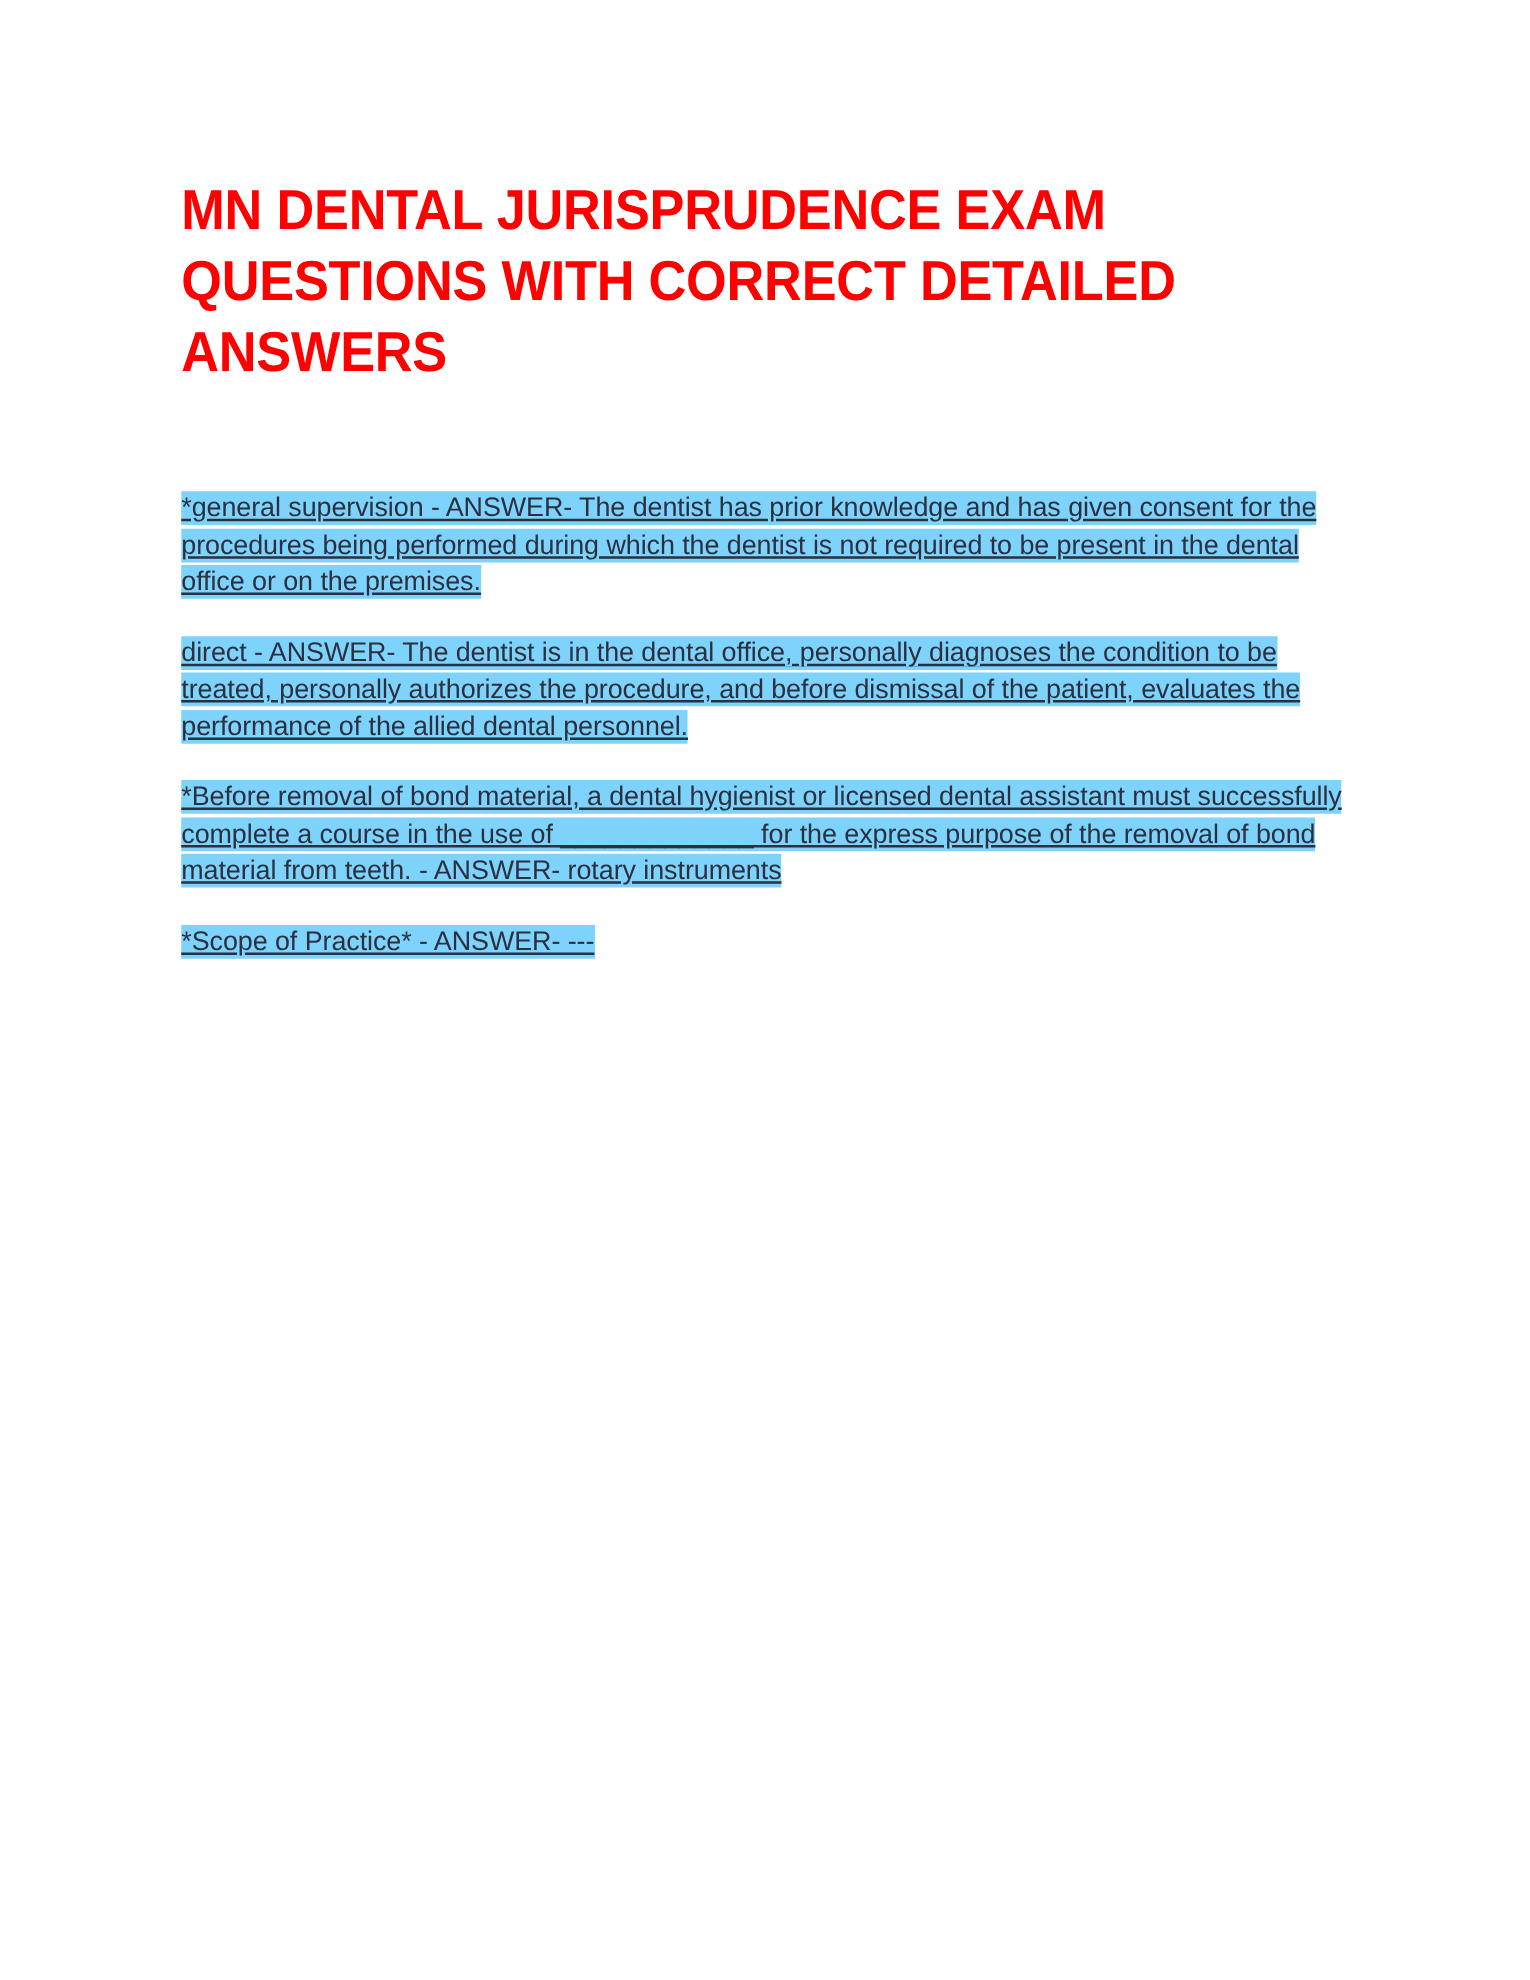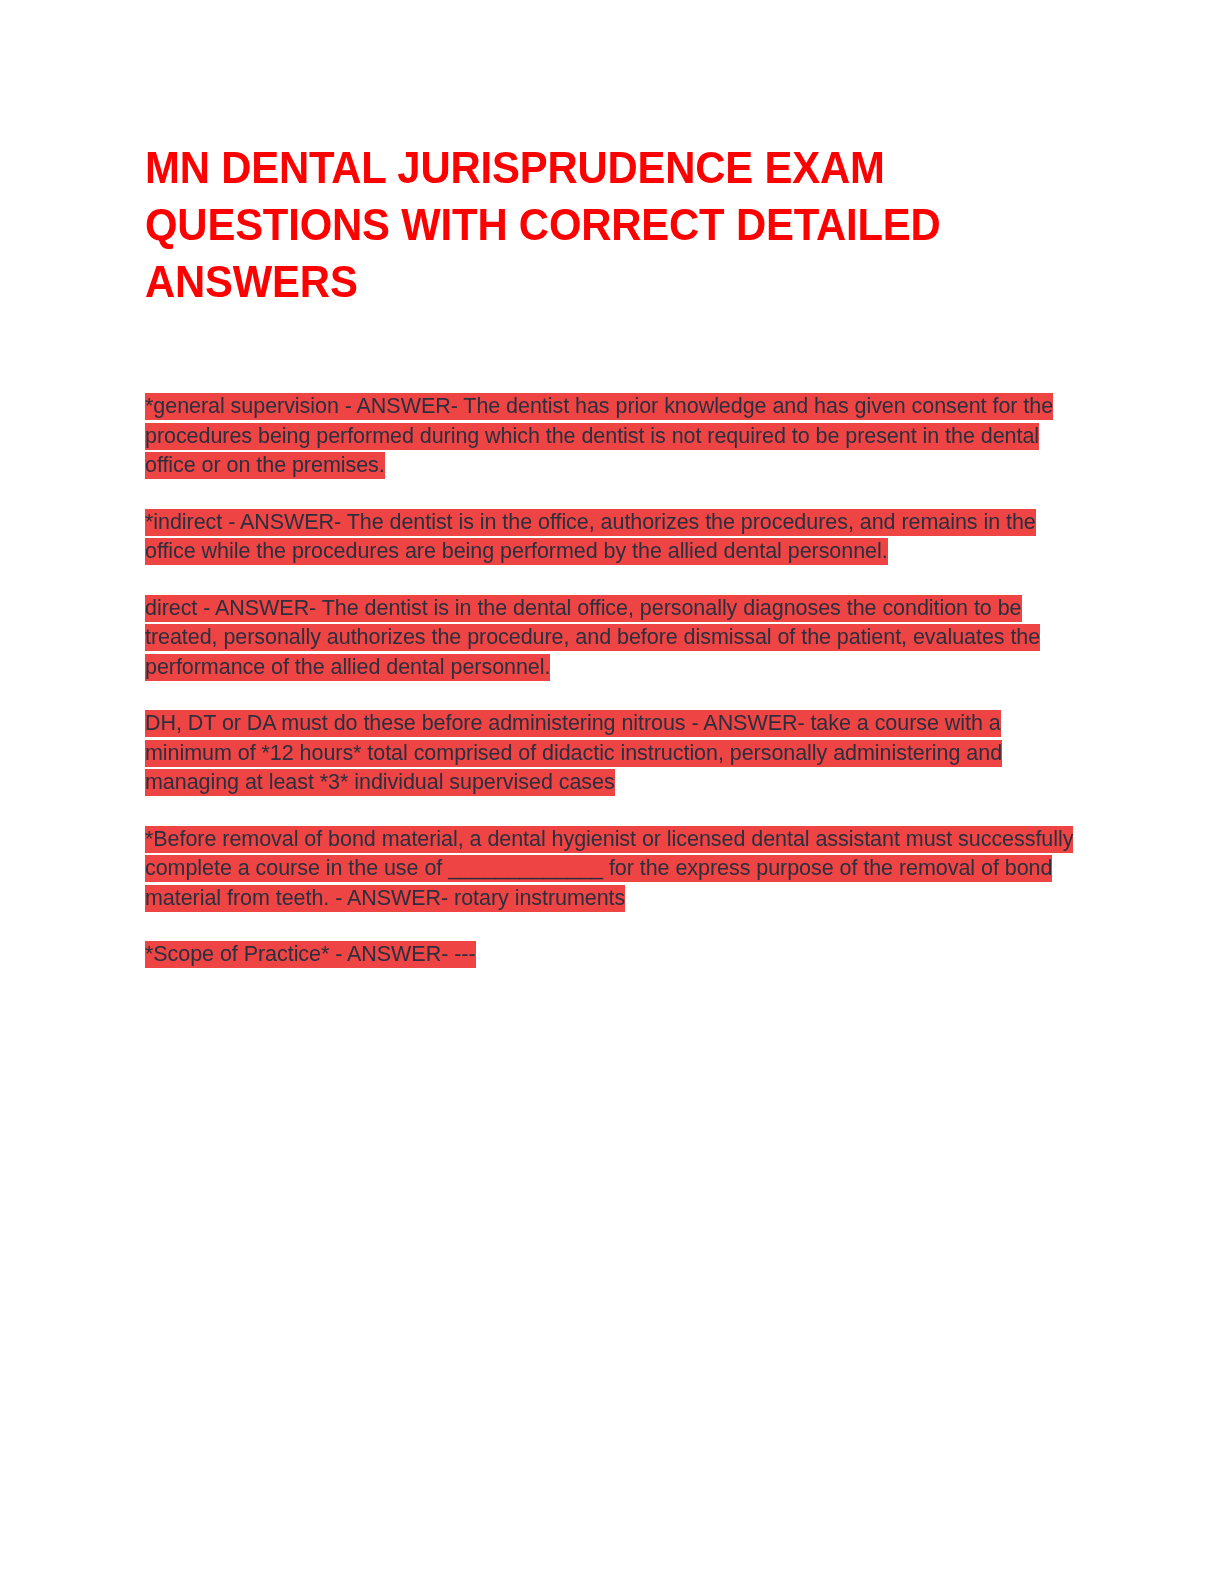--- a/index.html
+++ b/index.html
@@ -45,47 +45,46 @@
   p.para {
     margin: 0 0 27px 0;
     font-size: 21.5px;
     line-height: 29.5px;
     color: #2b2f3e;
     font-family: "Liberation Sans", sans-serif;
     letter-spacing: -0.05px;
     word-spacing: 0px;
   }
   p.para > span.hl {
-    background-color: #ef4444;
+    background-color: #7dd3fc;
     box-decoration-break: clone;
     -webkit-box-decoration-break: clone;
     padding: 1px 0 2px 0;
+    text-decoration: underline;
   }
   p.para:last-child {
     margin-bottom: 0;
   }
 </style>
 </head>
 <body>
 
 <div class="page">
   <div class="content">
 
     <h1 class="doc-title">MN DENTAL JURISPRUDENCE EXAM QUESTIONS WITH CORRECT DETAILED ANSWERS</h1>
 
     <div class="body-block">
 
       <p class="para"><span class="hl">*general supervision - ANSWER- The dentist has prior knowledge and has given consent for the procedures being performed during which the dentist is not required to be present in the dental office or on the premises.</span></p>
 
-      <p class="para"><span class="hl">*indirect - ANSWER- The dentist is in the office, authorizes the procedures, and remains in the office while the procedures are being performed by the allied dental personnel.</span></p>
 
       <p class="para"><span class="hl">direct - ANSWER- The dentist is in the dental office, personally diagnoses the condition to be treated, personally authorizes the procedure, and before dismissal of the patient, evaluates the performance of the allied dental personnel.</span></p>
 
 
-      <p class="para"><span class="hl">DH, DT or DA must do these before administering nitrous - ANSWER- take a course with a minimum of *12 hours* total comprised of didactic instruction, personally administering and managing at least *3* individual supervised cases</span></p>
 
 
 
 
       <p class="para"><span class="hl">*Before removal of bond material, a dental hygienist or licensed dental assistant must successfully complete a course in the use of _____________ for the express purpose of the removal of bond material from teeth. - ANSWER- rotary instruments</span></p>
 
       <p class="para"><span class="hl">*Scope of Practice* - ANSWER- ---</span></p>
 
     </div>
   </div>

